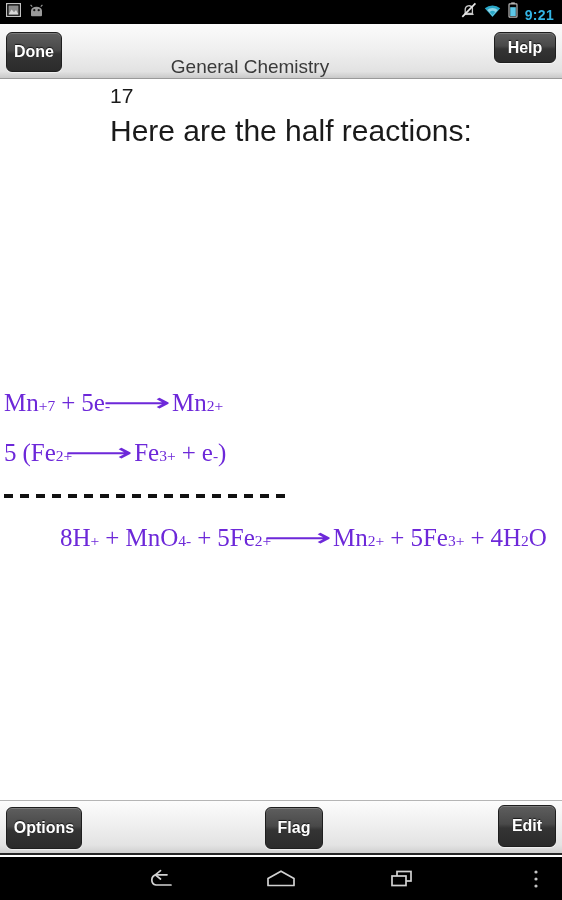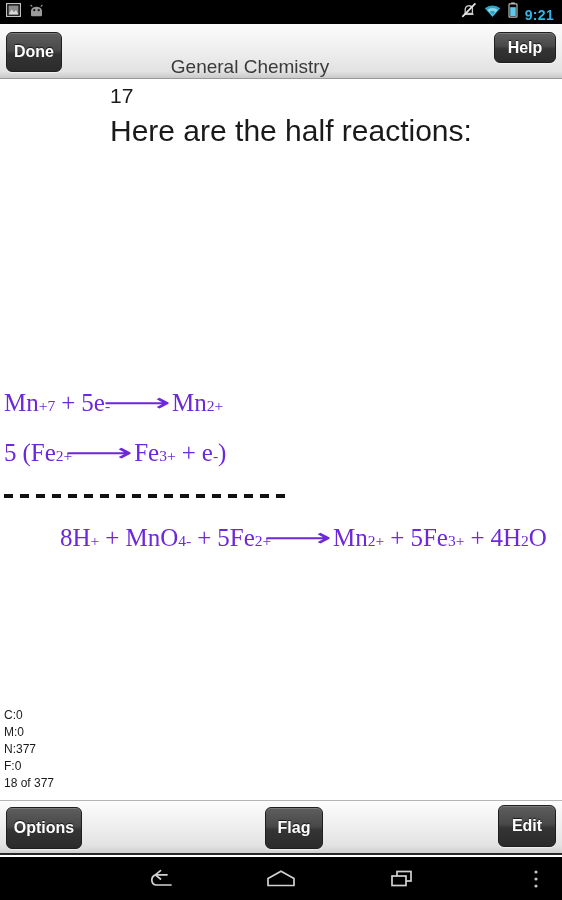--- a/index.html
+++ b/index.html
@@ -250,27 +250,20 @@
       <span>5Fe</span>
         <sup>3+</sup>
         <span class="sp"></span>
       <span>+</span>
         <span class="sp"></span>
       <span>4H</span>
         <sub>2</sub>
         <span>O</span>
     </div>
 
-    <div class="stats">
-      <div>C:0</div>
-      <div>M:0</div>
-      <div>N:377</div>
-      <div>F:0</div>
-      <div>18 of 377</div>
-    </div>
   </div>
 
   <div class="bottombar">
     <div class="btn3d" id="btn-options">Options</div>
     <div class="btn3d" id="btn-flag">Flag</div>
     <div class="btn3d" id="btn-edit">Edit</div>
   </div>
 
   <div class="navbar">
     <div class="nav-btn" id="nav-back">

